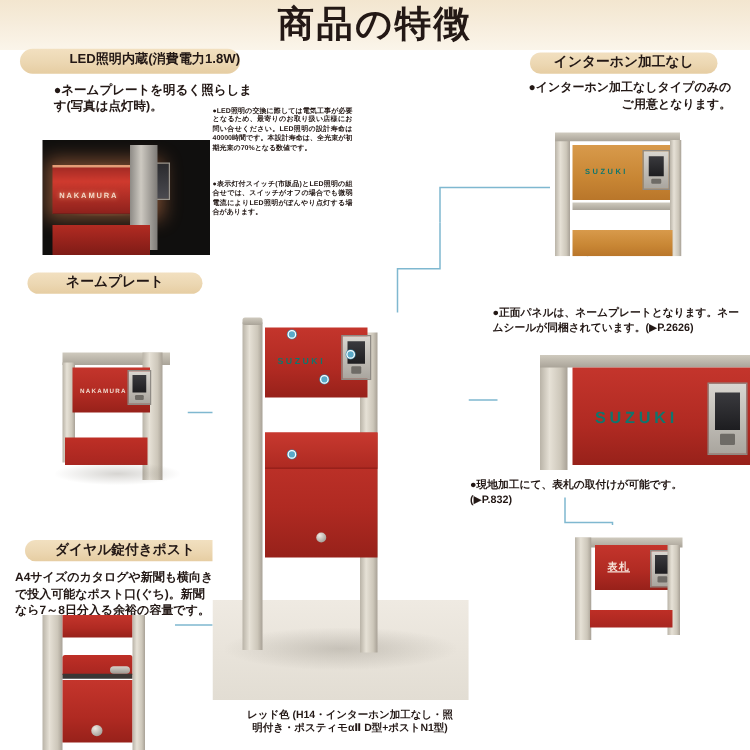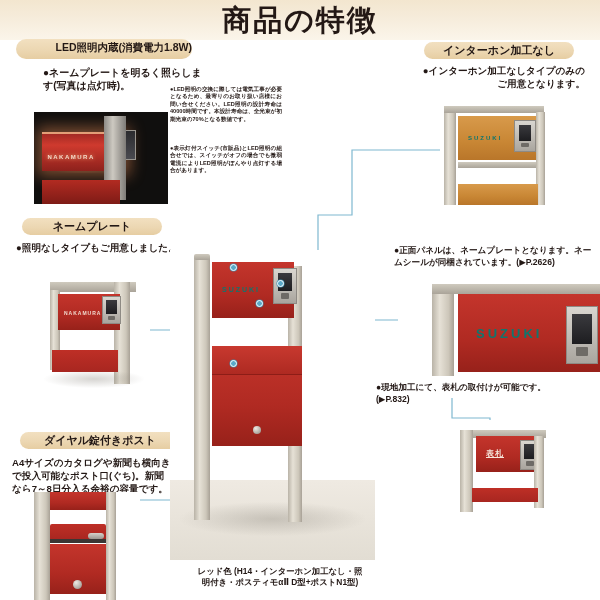--- a/index.html
+++ b/index.html
@@ -160,21 +160,20 @@
     <div class="intercom" style="left:74px;top:20px;width:20px;height:30px;">
       <div class="screen"></div>
       <div class="btn"></div>
     </div>
     <div class="cap" style="left:18px;top:62px;width:84px;height:6px;"></div>
     <div class="frame-post" style="left:96px;top:12px;width:9px;height:93px;"></div>
     <div class="panel-orange" style="left:18px;top:84px;width:80px;height:21px;"></div>
   </div>
 
   <div class="pill" style="left:22px;top:218px;width:140px;height:17px;font-size:11px;line-height:17px;">ネームプレート</div>
-  <div class="body-text" style="left:16px;top:242px;width:170px;font-size:9.6px;line-height:12.5px;">●照明なしタイプもご用意しました。</div>
 
   <div class="photo" style="left:38px;top:272px;width:112px;height:118px;background:#ffffff;">
     <div class="cap" style="left:12px;top:10px;width:86px;height:10px;"></div>
     <div class="frame-post" style="left:76px;top:10px;width:16px;height:102px;"></div>
     <div class="frame-post" style="left:12px;top:18px;width:10px;height:80px;"></div>
     <div class="panel-red" style="left:20px;top:22px;width:62px;height:36px;"></div>
     <div class="name-suzuki" style="left:26px;top:38px;font-size:5px;letter-spacing:1px;color:#f0d9cd;">NAKAMURA</div>
     <div class="intercom" style="left:64px;top:24px;width:17px;height:26px;">
       <div class="screen"></div>
       <div class="btn"></div>

